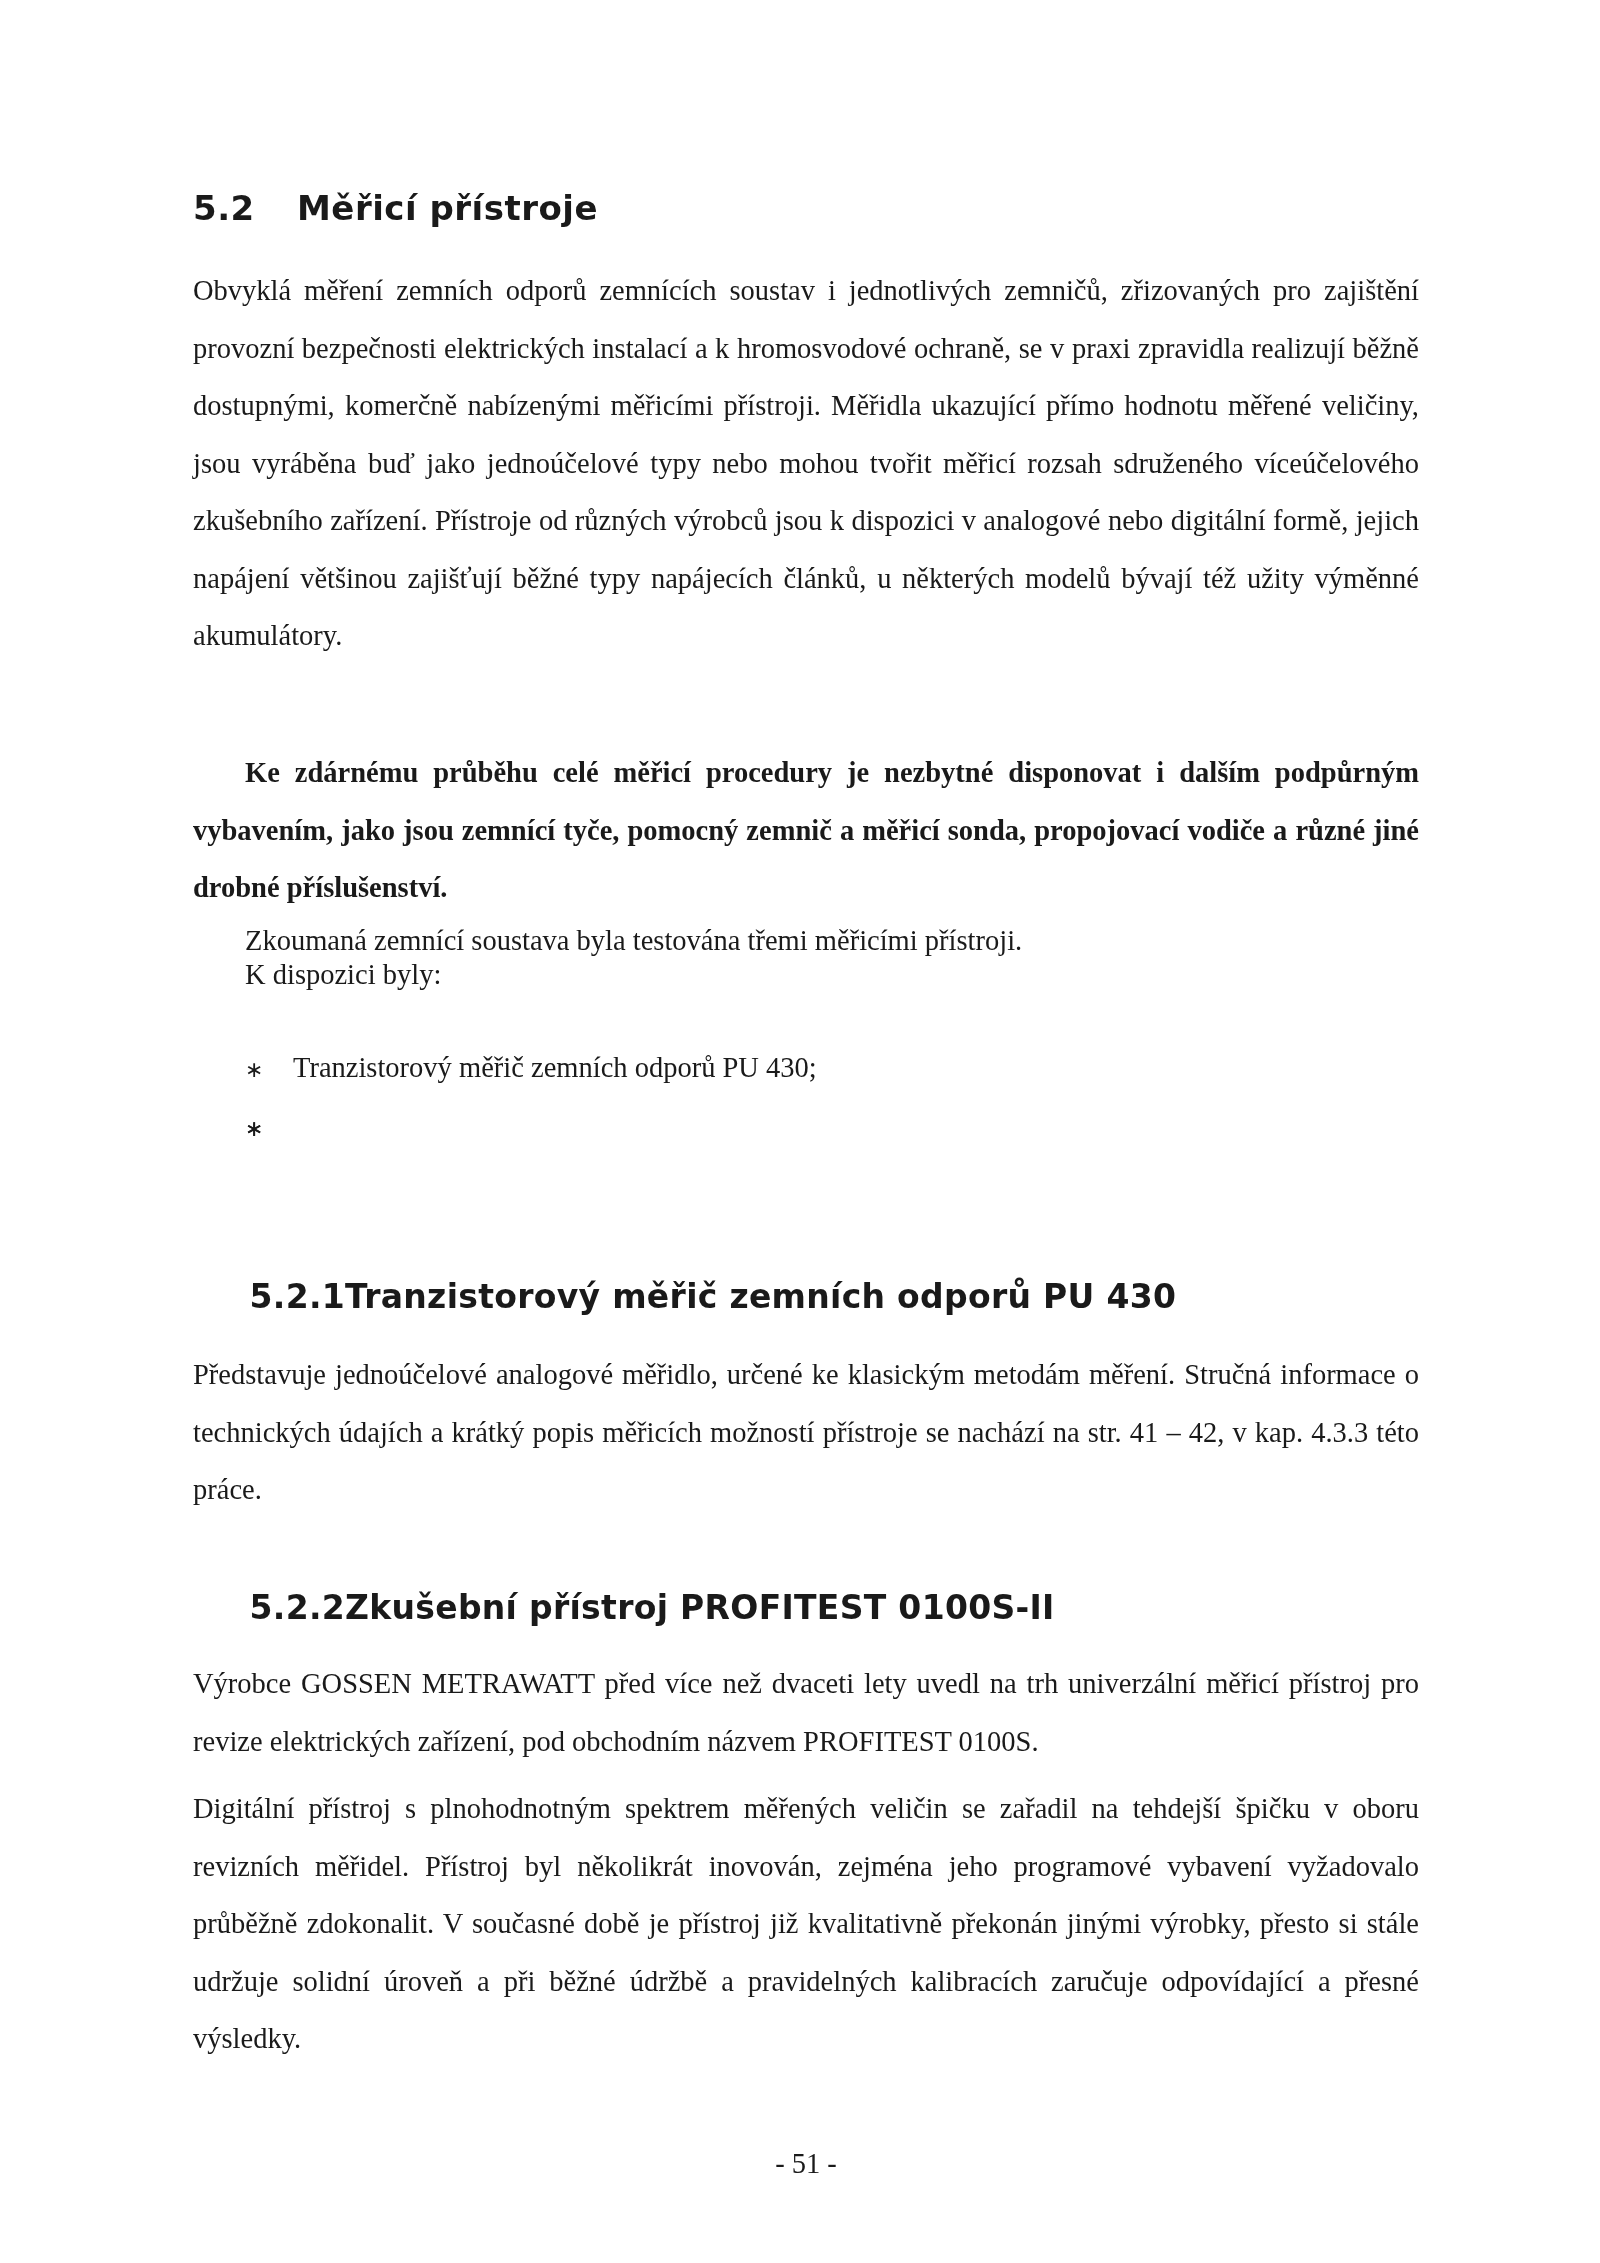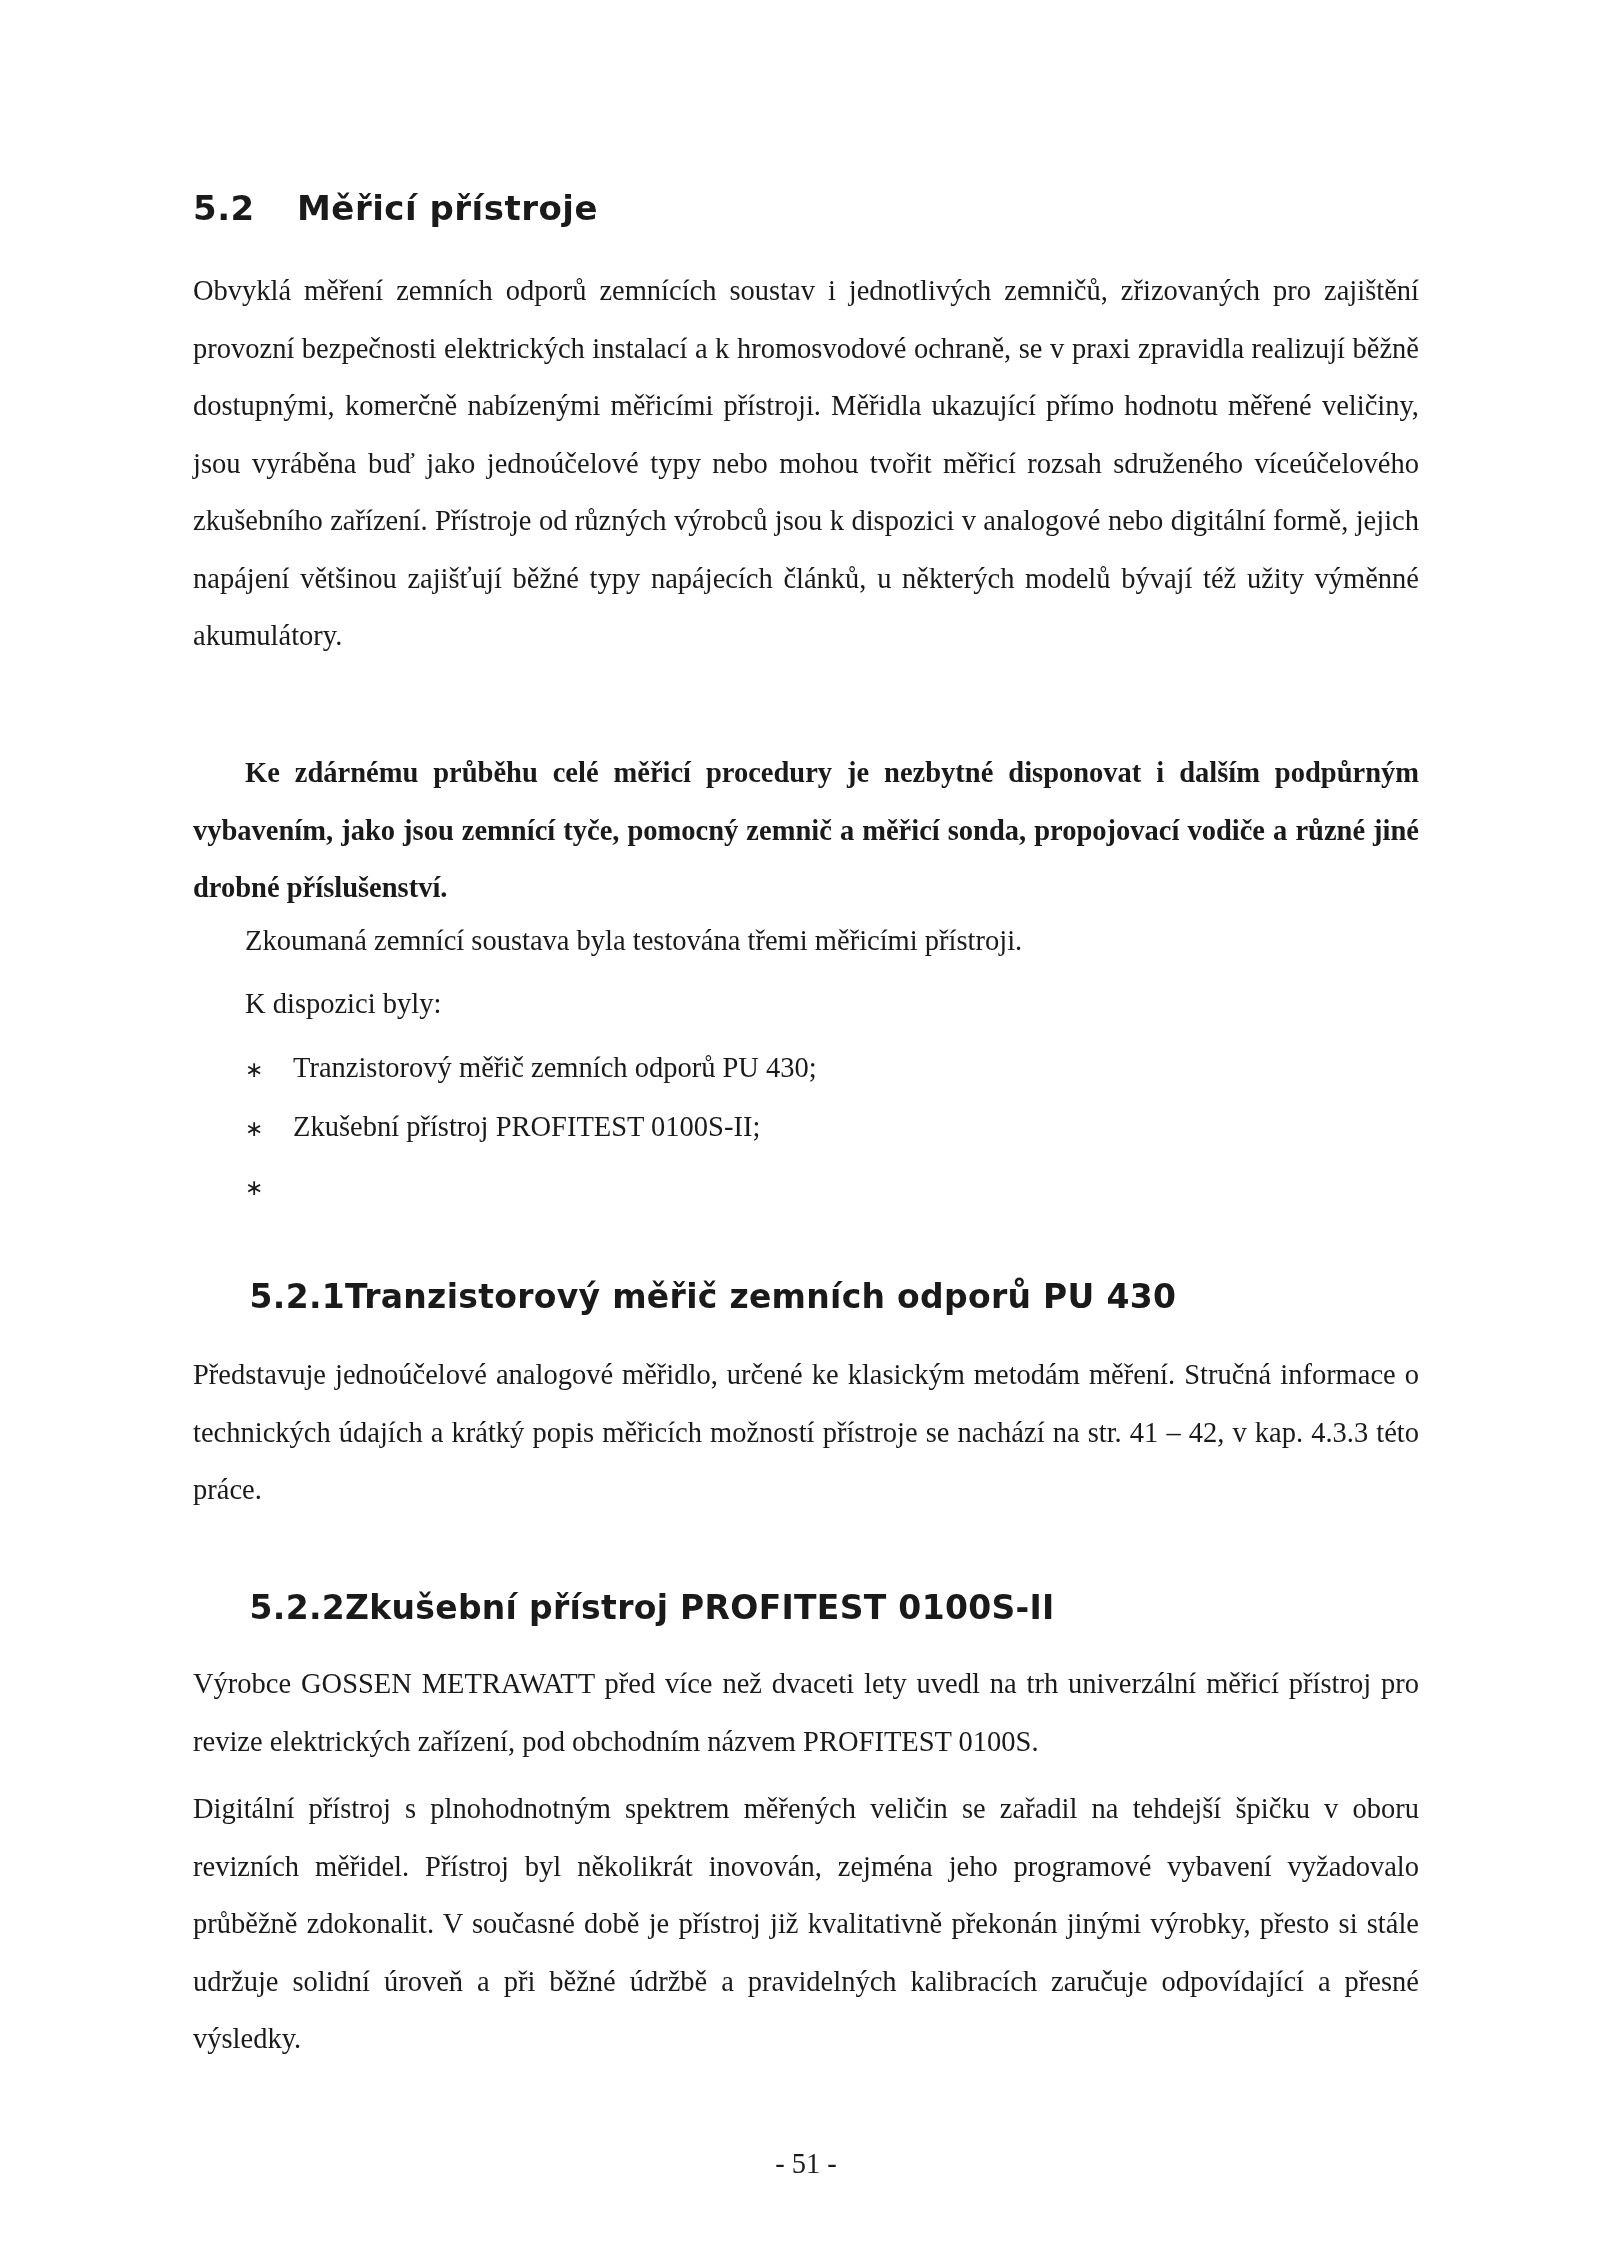--- a/index.html
+++ b/index.html
@@ -24,30 +24,29 @@
   <div class="h1">
     <span class="num">5.2</span><span>Měřicí přístroje</span>
   </div>
 
   <p class="para" style="top:262px;margin:0;">Obvyklá měření zemních odporů zemnících soustav i jednotlivých zemničů, zřizovaných pro zajištění provozní bezpečnosti elektrických instalací a k hromosvodové ochraně, se v praxi zpravidla realizují běžně dostupnými, komerčně nabízenými měřicími přístroji. Měřidla ukazující přímo hodnotu měřené veličiny, jsou vyráběna buď jako jednoúčelové typy nebo mohou tvořit měřicí rozsah sdruženého víceúčelového zkušebního zařízení. Přístroje od různých výrobců jsou k dispozici v analogové nebo digitální formě, jejich napájení většinou zajišťují běžné typy napájecích článků, u některých modelů bývají též užity výměnné akumulátory.</p>
 
   <p class="para indent" style="top:744px;margin:0;font-weight:bold;">Ke zdárnému průběhu celé měřicí procedury je nezbytné disponovat i dalším podpůrným vybavením, jako jsou zemnící tyče, pomocný zemnič a měřicí sonda, propojovací vodiče a různé jiné drobné příslušenství.</p>
 
   <p class="para indent" style="top:912px;margin:0;">Zkoumaná zemnící soustava byla testována třemi měřicími přístroji.</p>
 
-  <p class="para indent" style="top:975px;margin:0;">K dispozici byly:</p>
+  <p class="para indent" style="top:946px;margin:0;">K dispozici byly:</p>
 
   <ul class="list">
     <li>
       <span class="bullet">∗</span>
       <span>Tranzistorový měřič zemních odporů PU 430;</span>
     </li>
     <li>
       <span class="bullet">∗</span>
-      <span>Zkušební přístroj PROFITEST  0100S-II;</span>
     </li>
     <li>
       <span class="bullet">∗</span>
     </li>
   </ul>
 
   <div class="h2" style="top:1277px;">
     <span class="num">5.2.1</span><span>Tranzistorový měřič zemních odporů PU 430</span>
   </div>
 

